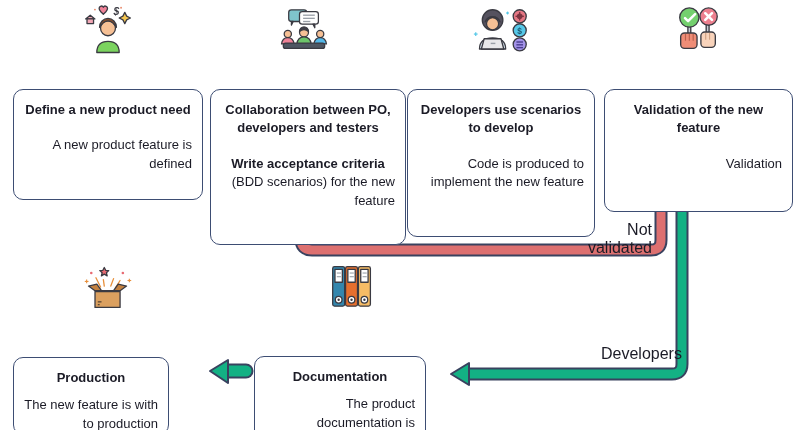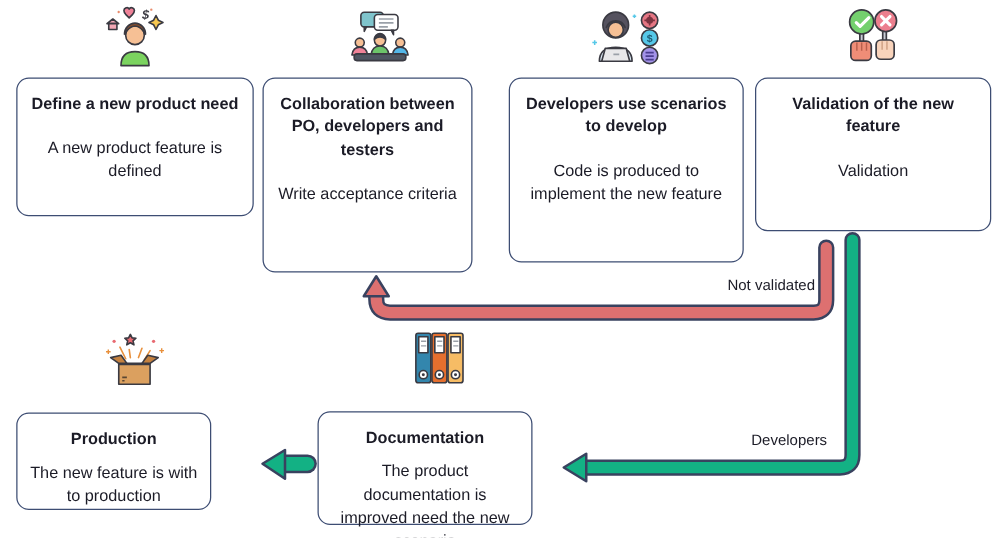--- a/index.html
+++ b/index.html
@@ -18,41 +18,41 @@
   .arrow-outline{stroke:var(--arrow-outline);stroke-width:13;fill:none;stroke-linecap:round;}
   .arrow-red{stroke:var(--arrow-red);stroke-width:9;fill:none;stroke-linecap:round;}
   .arrow-green{stroke:var(--arrow-green);stroke-width:9;fill:none;stroke-linecap:round;}
   .short-outline{stroke-width:15;}
   .short-green{stroke-width:11;}
   .head-red{fill:var(--arrow-red);stroke:var(--arrow-outline);stroke-width:2;stroke-linejoin:round;}
   .head-green{fill:var(--arrow-green);stroke:var(--arrow-outline);stroke-width:2;stroke-linejoin:round;}
   .box{
     position:absolute;background:#fff;border:1.5px solid var(--box-border);
     border-radius:10px;box-sizing:border-box;text-align:center;z-index:2;
-    font-size:13px;line-height:1.42;padding:11px 10px 6px;
+    font-size:13px;line-height:1.42;padding:11px 10px 6px;margin-top:27px;
   }
   .box .title{font-weight:bold;}
-  .box .body{margin-top:17px;}
-  .box .body-bold{margin-top:17px;font-weight:normal;}
+  .box .body{margin-top:17px;text-align:right;}
+  .box .body-bold{margin-top:17px;font-weight:bold;}
   .box .body-cont{margin-top:0;}
   .box.bottom .body{margin-top:9px;}
   .b-define{left:13px;top:62px;width:190px;height:111px;}
-  .b-collab{left:210px;top:62px;width:168px;height:156px;}
+  .b-collab{left:210px;top:62px;width:196px;height:156px;}
   .b-develop{left:407px;top:62px;width:188px;height:148px;}
   .b-validate{left:604px;top:62px;width:189px;height:123px;}
   .b-prod{left:13px;top:330px;width:156px;height:78px;}
   .b-doc{left:254px;top:329px;width:172px;height:91px;}
   .icon{position:absolute;z-index:2;}
   .i-idea{left:80px;top:4px;width:56px;}
   .i-meeting{left:277px;top:8px;width:54px;}
   .i-dev{left:472px;top:6px;width:58px;}
   .i-valid{left:672px;top:6px;width:52px;}
   .i-prod{left:82px;top:261px;width:52px;}
   .i-doc{left:329px;top:262px;width:46px;}
-  .flow-label{position:absolute;z-index:2;font-size:12px;color:var(--text);}
+  .flow-label{position:absolute;z-index:2;font-size:16px;color:var(--text);}
   .l-notvalid{left:568px;top:221px;width:84px;text-align:right;}
   .l-valid{left:601px;top:345px;}
   svg{display:block;}
   .ic{stroke:#3a3a42;stroke-width:1.4;stroke-linejoin:round;stroke-linecap:round;}
 </style>
 </head>
 <body>
 
 <div class="canvas">
 
@@ -219,20 +219,21 @@
   </svg>
 
   <div class="box b-define">
     <div class="title">Define a new product need</div>
     <div class="body">A new product feature is defined</div>
   </div>
 
   <div class="box b-collab">
     <div class="title">Collaboration between PO, developers and testers</div>
     <div class="body-bold">Write acceptance criteria</div>
+    <div class="body body-cont">(BDD scenarios) for the new feature</div>
   </div>
 
   <div class="box b-validate">
     <div class="title">Validation of the new feature</div>
     <div class="body">Validation</div>
   </div>
 
   <div class="box b-develop">
     <div class="title">Developers use scenarios to develop</div>
     <div class="body">Code is produced to implement the new feature</div>

